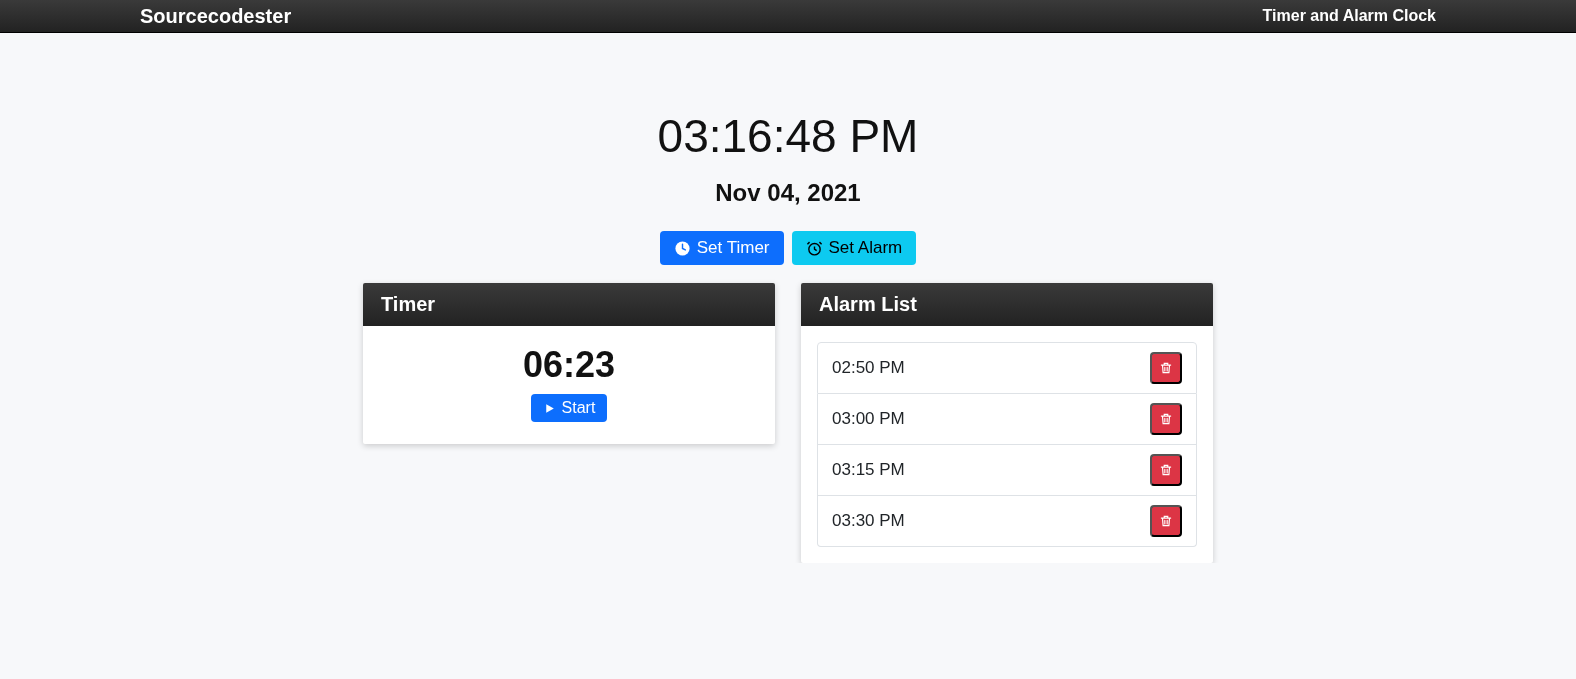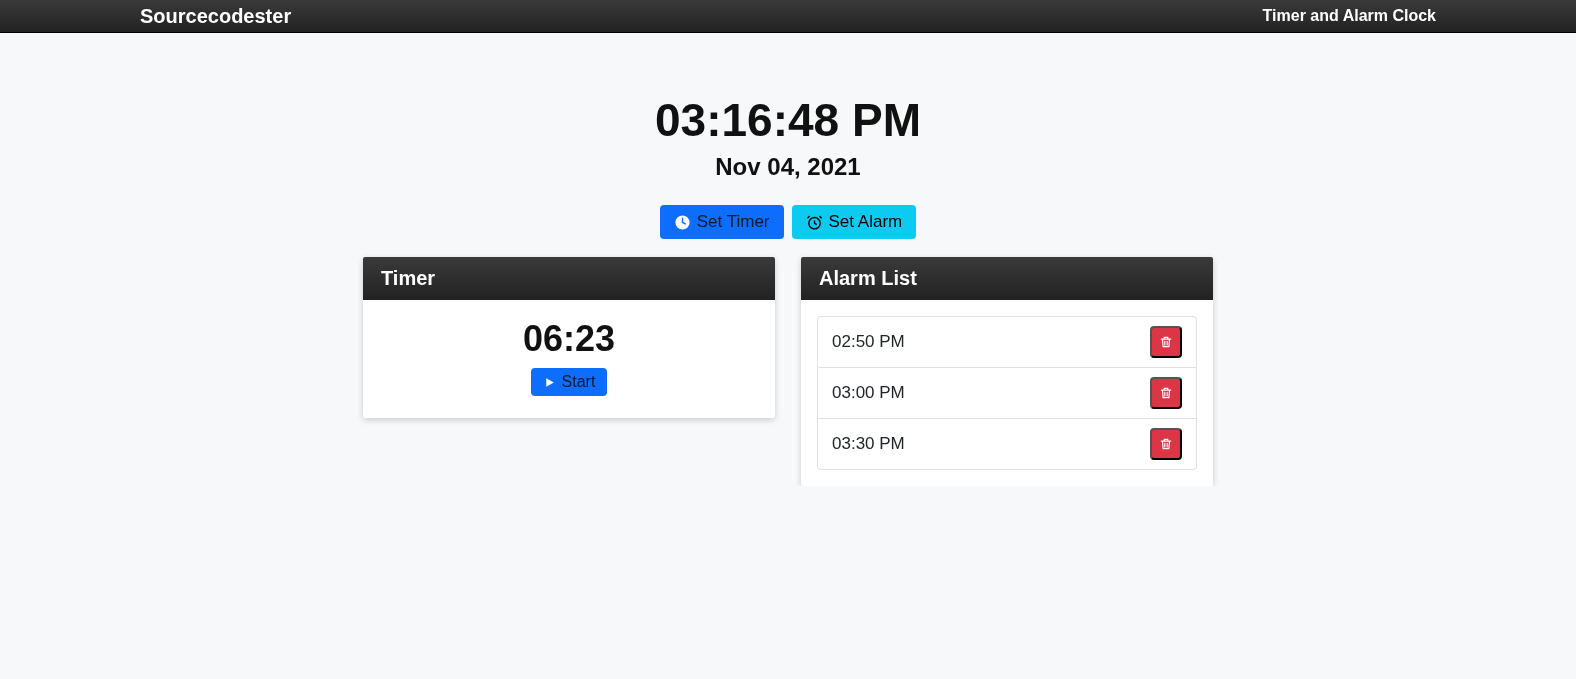--- a/index.html
+++ b/index.html
@@ -30,22 +30,22 @@
     font-weight: bold;
   }
   .container {
     width: 850px;
     margin: 0 auto;
     padding-top: 60px;
     text-align: center;
   }
   .clock-time {
     font-size: 46px;
-    font-weight: bold;
-    margin: 0;
+    font-weight: normal;
+    margin: 16px;
     color: #111;
   }
   .clock-date {
     font-size: 24px;
     font-weight: bold;
     margin: 6px 0 0 0;
     color: #111;
   }
   .btn-row {
     margin-top: 24px;
@@ -56,21 +56,21 @@
   .btn {
     border: none;
     border-radius: 4px;
     padding: 7px 14px;
     font-family: inherit;
     font-size: 17px;
     cursor: pointer;
     display: inline-flex;
     align-items: center;
     gap: 6px;
-    color: #0f172a;
+    color: #ffffff;
   }
   .btn-primary { background: #0d6efd; }
   .btn-info { background: #0dcaf0; color: #000; }
   .btn-info svg { stroke: #000; }
   .btn-sm { font-size: 16px; padding: 5px 12px; }
   .btn-danger {
     background: #dc3545;
     color: #fff;
     width: 32px;
     height: 32px;
@@ -197,20 +197,30 @@
           <span>03:00 PM</span>
           <button class="btn-danger">
             <span class="icon">
               <svg width="14" height="14" viewBox="0 0 24 24" fill="#fff">
                   <path d="M4 7h16M9 7V4h6v3M6 7l1 13h10l1-13M10 11v6M14 11v6" stroke="#fff" stroke-width="2" fill="none" stroke-linecap="round"></path>
                 </svg>
             </span>
           </button>
         </div>
         <div class="list-item">
+          <span>03:15 PM</span>
+          <button class="btn-danger">
+            <span class="icon">
+              <svg width="14" height="14" viewBox="0 0 24 24" fill="#fff">
+                  <path d="M4 7h16M9 7V4h6v3M6 7l1 13h10l1-13M10 11v6M14 11v6" stroke="#fff" stroke-width="2" fill="none" stroke-linecap="round"></path>
+                </svg>
+            </span>
+          </button>
+        </div>
+        <div class="list-item">
           <span>03:30 PM</span>
           <button class="btn-danger">
             <span class="icon">
               <svg width="14" height="14" viewBox="0 0 24 24" fill="#fff">
                   <path d="M4 7h16M9 7V4h6v3M6 7l1 13h10l1-13M10 11v6M14 11v6" stroke="#fff" stroke-width="2" fill="none" stroke-linecap="round"></path>
                 </svg>
             </span>
           </button>
         </div>
       </div>

